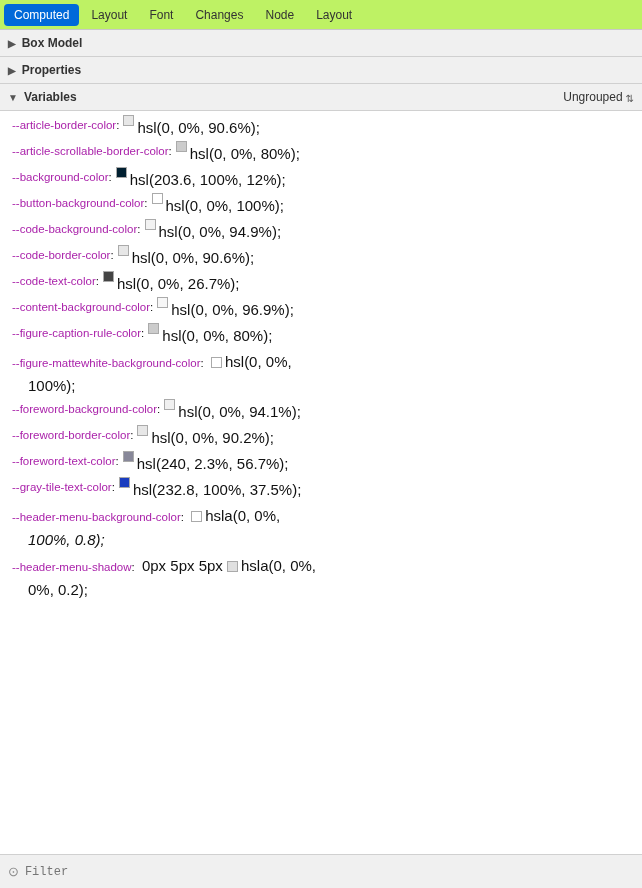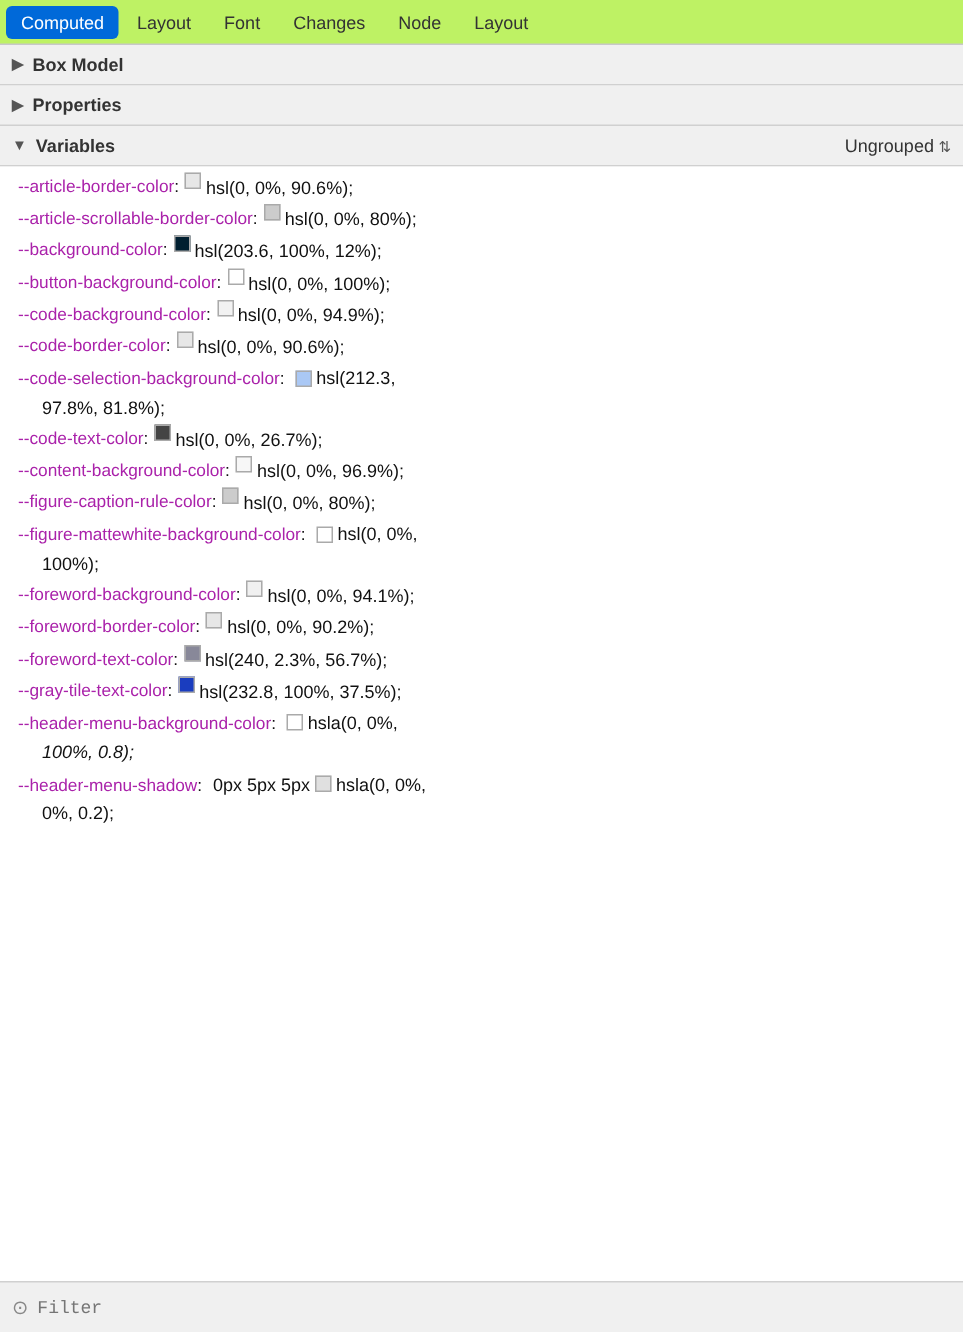--- a/index.html
+++ b/index.html
@@ -118,21 +118,21 @@
       height: 11px;
       border: 1px solid #aaa;
       vertical-align: middle;
       margin-right: 3px;
       flex-shrink: 0;
       position: relative;
       top: -1px;
     }
     .var-value {
       color: #111;
-      font-size: 12px;
+      font-size: 15px;
     }
 
     
     .filter-bar {
       display: flex;
       align-items: center;
       padding: 5px 8px;
       background: #f0f0f0;
       border-top: 1px solid #d0d0d0;
       height: 34px;
@@ -242,24 +242,20 @@
           <span class="var-value">hsl(0, 0%, 94.9%);</span>
       </div>
 
       <div class="var-item">
         <span class="var-name">--code-border-color</span>
           <span class="var-colon">: </span>
           <span class="color-swatch" style="background:#e7e7e7;"></span>
           <span class="var-value">hsl(0, 0%, 90.6%);</span>
       </div>
 
-      <div class="var-item" style="display:block;">
-        <span class="var-name">--code-selection-background-color</span><span class="var-colon">: </span><span class="color-swatch" style="background:#aac8f5;"></span><span class="var-value">hsl(212.3,</span>
-        <div style="padding-left:16px;"><span class="var-value">97.8%, 81.8%);</span></div>
-      </div>
 
       <div class="var-item">
         <span class="var-name">--code-text-color</span>
           <span class="var-colon">: </span>
           <span class="color-swatch" style="background:#444;"></span>
           <span class="var-value">hsl(0, 0%, 26.7%);</span>
       </div>
 
       <div class="var-item">
         <span class="var-name">--content-background-color</span>

